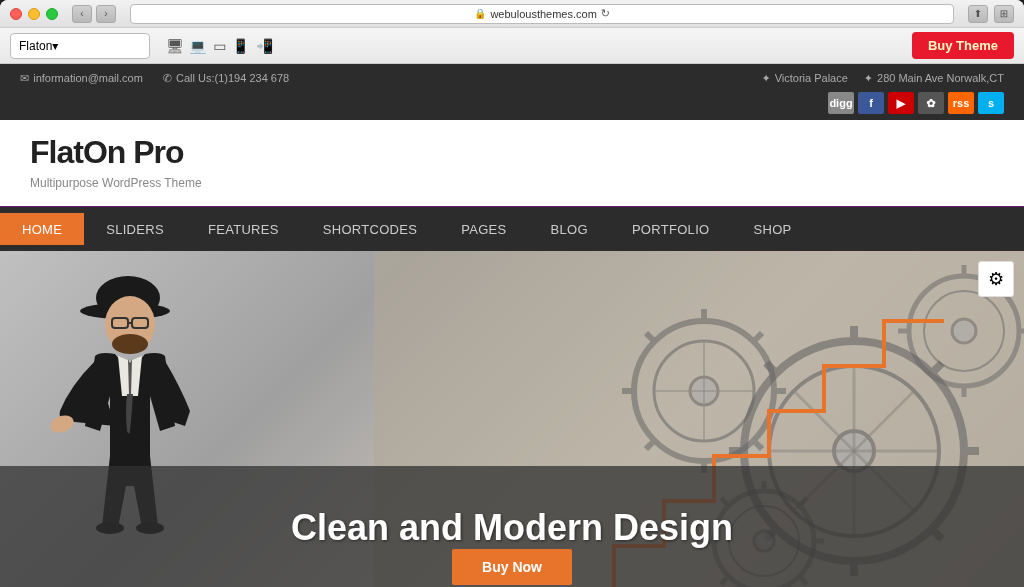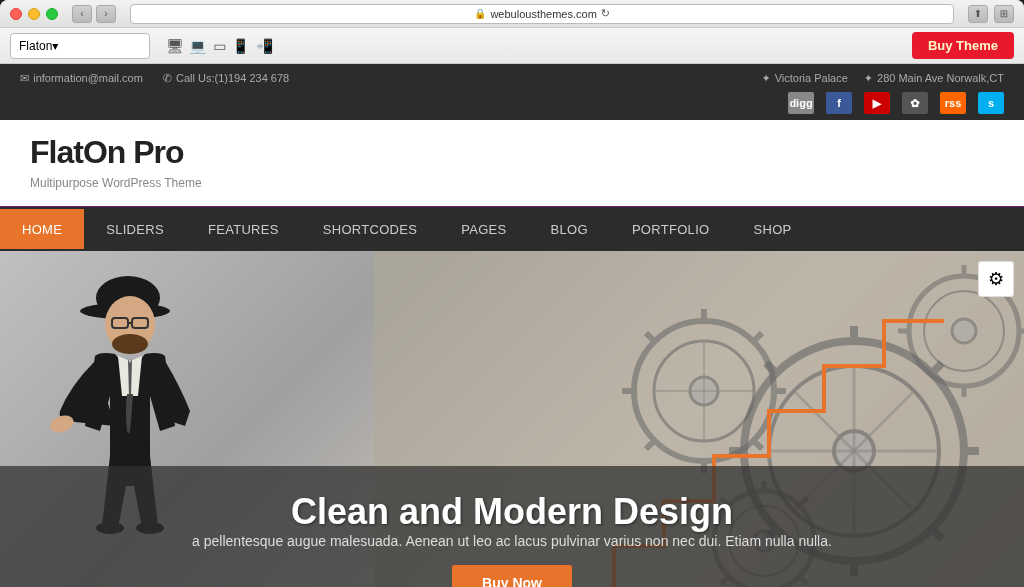--- a/index.html
+++ b/index.html
@@ -116,21 +116,21 @@
     .info-bar-left { display: flex; gap: 20px; align-items: center; }
     .info-bar-right { display: flex; gap: 16px; align-items: center; }
     .info-item { display: flex; align-items: center; gap: 4px; }
 
     
     .social-bar {
       background: #2c2c2c;
       display: flex;
       justify-content: flex-end;
       padding: 0 20px 6px 0;
-      gap: 12px;
+      gap: 4px;
     }
     .social-btn {
       width: 26px; height: 22px;
       display: flex; align-items: center; justify-content: center;
       color: white;
       font-size: 11px;
       font-weight: bold;
       border-radius: 2px;
       cursor: pointer;
     }
@@ -165,21 +165,21 @@
 
     
     .main-nav {
       background: #2c2c2c;
       display: flex;
       align-items: center;
       height: 44px;
     }
     .nav-item {
       padding: 0 22px;
-      height: 40px;
+      height: 32px;
       display: flex;
       align-items: center;
       color: #ccc;
       font-size: 13px;
       font-weight: 500;
       cursor: pointer;
       letter-spacing: 0.3px;
       text-transform: uppercase;
     }
     .nav-item.active { background: #e8732a; color: white; }
@@ -470,19 +470,18 @@
         <ellipse cx="80" cy="262" rx="14" ry="6" fill="#111"></ellipse>
         <ellipse cx="120" cy="262" rx="14" ry="6" fill="#111"></ellipse>
 
         <path d="M97 128 Q95 145 97 165 Q99 170 100 165 Q102 145 103 128" fill="#444"></path>
       </svg>
 
       <div class="settings-btn">⚙</div>
 
       <div class="hero-overlay">
         <h2 class="hero-title">Clean and Modern Design</h2>
-        <p class="hero-subtitle">a pellentesque augue malesuada. Aenean ut leo ac lacus pulvinar varius non nec dui. Etiam nulla nulla.</p>
         <button class="hero-btn">Buy Now</button>
       </div>
     </div>
 
   </div>
 </div>
 
 </body></html>

